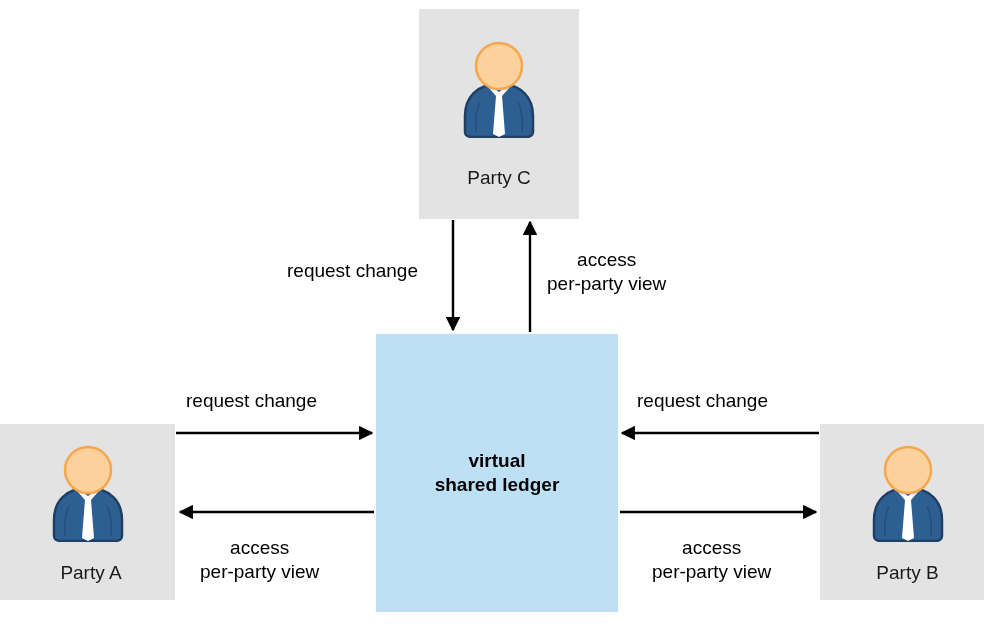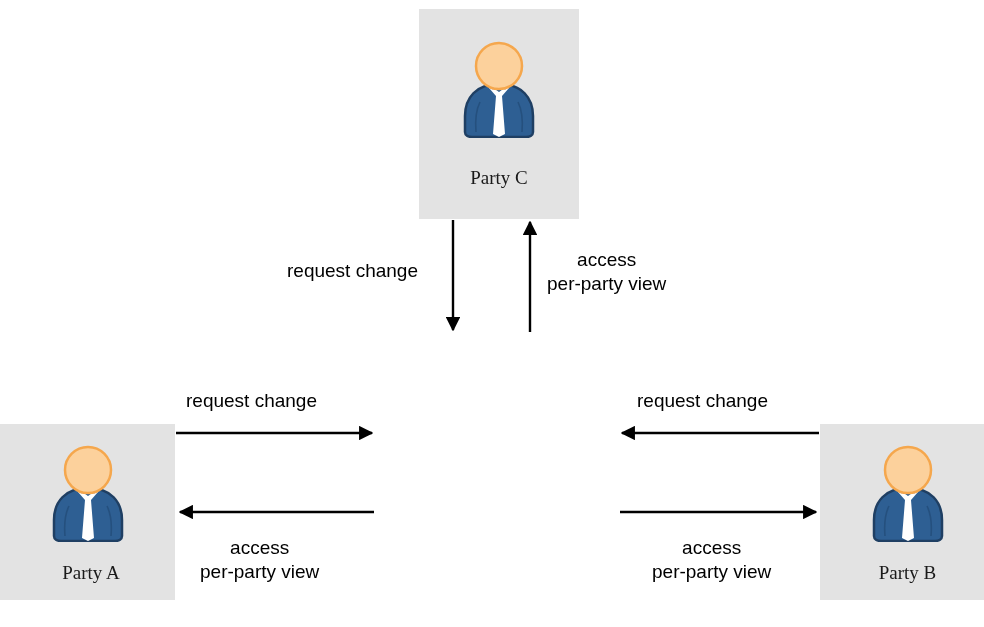--- a/index.html
+++ b/index.html
@@ -20,21 +20,20 @@
   }
 
   
   .party-box {
     position: absolute;
     background: #e3e3e3;
     display: flex;
     flex-direction: column;
     align-items: center;
     justify-content: flex-start;
-    font-family: Liberation Serif, serif;
   }
   .party-icon {
     display: block;
   }
   .party-label {
     font-size: 19px;
     line-height: 22px;
     color: #1a1a1a;
     text-align: center;
     white-space: nowrap;
@@ -142,20 +141,24 @@
         <path d="M62 62 C66 70 67 80 66 92" fill="none" stroke="#25507e" stroke-width="1.6"></path>
         <path d="M33 45 L43 52 L53 45 L53 48 L46 56 L49 94 L43 97 L37 94 L40 56 L33 48 Z" fill="#ffffff"></path>
         <path d="M34 44 L39 44 L37 50 Z" fill="#4a3f8f"></path>
         <path d="M52 44 L47 44 L49 50 Z" fill="#4a3f8f"></path>
         <circle cx="43" cy="26" r="23" fill="#fcd19c" stroke="#f5a74d" stroke-width="2.5"></circle>
       </svg>
     </span>
     <span class="party-label">Party B</span>
   </div>
 
+  <div id="ledger">
+    <span class="ledger-text">virtual
+shared ledger</span>
+  </div>
 
   <svg id="arrows" xmlns="http://www.w3.org/2000/svg">
     <defs>
       <marker id="ah" viewBox="0 0 10 10" refX="9" refY="5" markerWidth="6" markerHeight="6" orient="auto-start-reverse" markerUnits="strokeWidth">
         <path d="M 0 0 L 10 5 L 0 10 z" fill="#000000"></path>
       </marker>
     </defs>
 
     <line x1="176" y1="433" x2="372" y2="433" stroke="#000000" stroke-width="2.4" marker-end="url(#ah)"></line>
 

